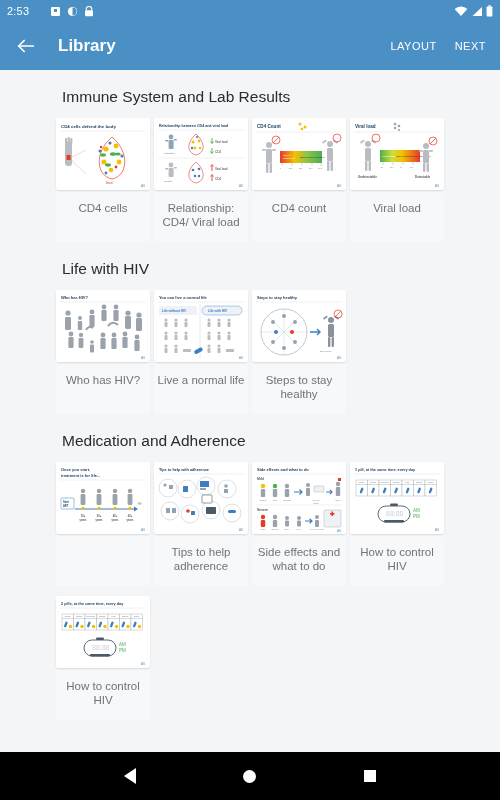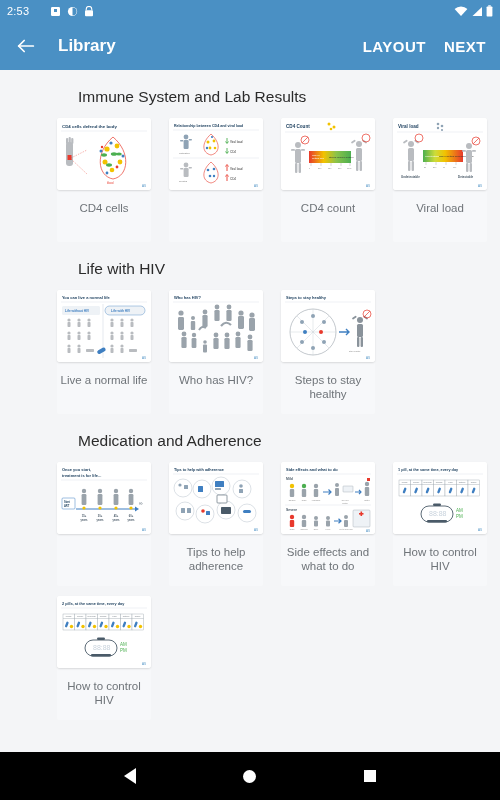--- a/index.html
+++ b/index.html
@@ -25,34 +25,33 @@
 
   
   .appbar {
     height: 48px; background: #4a90c4; color: #fff;
     display: flex; align-items: center; padding: 0 14px;
     flex: 0 0 48px;
   }
   .back-btn { width: 24px; height: 24px; display: flex; align-items: center; justify-content: center; }
   .appbar-title { font-size: 17px; margin-left: 20px; font-weight: 700; }
   .appbar-actions { margin-left: auto; display: flex; align-items: center; gap: 18px; }
-  .action-btn { font-size: 15px; letter-spacing: .5px; font-weight: 700; color: #fff; }
+  .action-btn { font-size: 11px; letter-spacing: .5px; font-weight: 400; color: #fff; }
 
   
   .content {
     flex: 1 1 auto; background: #f4f5f7; overflow: hidden;
     padding: 0 0 0 0;
-    margin-left: 16px;
   }
   .section { padding: 0; }
   .section-title {
     font-size: 15.5px; color: #2b2b2b; font-weight: 400;
     padding: 18px 0 12px 62px;
   }
-  .grid { display: flex; flex-wrap: wrap; padding-left: 41px; gap: 10px 18px; }
+  .grid { display: flex; flex-wrap: wrap; padding-left: 56px; gap: 10px 4px; }
   .card {
     width: 94px; background: #f7f8fa; border-radius: 2px;
     display: flex; flex-direction: column; align-items: center;
   }
   .thumb {
     width: 94px; height: 72px; background: #ffffff; border-radius: 3px;
     box-shadow: 0 1px 2px rgba(0,0,0,.13);
     overflow: hidden; position: relative;
   }
   .thumb svg { display: block; width: 100%; height: 100%; }
@@ -203,20 +202,21 @@
                 <circle cx="45" cy="51" r="1.3" fill="#3f7fc1"></circle>
               <circle cx="41" cy="58" r="1.3" fill="#3f7fc1"></circle>
                 <circle cx="45" cy="58" r="1.2" fill="#3f7fc1"></circle>
               <path d="M58 48 l0 5 M56.5 48.5 l1.5 -2 l1.5 2" stroke="#e8392c" stroke-width="0.9" fill="none"></path>
               <text x="61" y="52" font-size="3" fill="#333" font-family="Liberation Sans, sans-serif">Viral load</text>
               <path d="M58 58 l0 5 M56.5 58.5 l1.5 -2 l1.5 2" stroke="#e8392c" stroke-width="0.9" fill="none"></path>
               <text x="61" y="62" font-size="3" fill="#333" font-family="Liberation Sans, sans-serif">CD4</text>
               <text x="85" y="69" font-size="3" fill="#4a90c4" font-family="Liberation Sans, sans-serif">AS</text>
             </svg>
           </div>
+          <div class="card-label">Relationship: CD4/ Viral load</div>
         </div>
 
         <div class="card">
           <div class="thumb">
             <svg viewBox="0 0 94 72">
               <rect width="94" height="72" fill="#fff"></rect>
               <text x="5" y="10" font-size="4.6" font-weight="bold" fill="#1a3d5c" font-family="Liberation Sans, sans-serif">CD4 Count</text>
               <g fill="#f2c200">
                   <circle cx="48" cy="6" r="1.5"></circle>
                   <circle cx="53" cy="9" r="1.5"></circle>
@@ -335,76 +335,20 @@
           </div>
           <div class="card-label">Viral load</div>
         </div>
 
       </div>
     </div>
 
     <div class="section">
       <div class="section-title">Life with HIV</div>
       <div class="grid">
-
-        <div class="card">
-          <div class="thumb">
-            <svg viewBox="0 0 94 72">
-              <rect width="94" height="72" fill="#fff"></rect>
-              <text x="5" y="9" font-size="4" font-weight="bold" fill="#1a3d5c" font-family="Liberation Sans, sans-serif">You can live a normal life</text>
-              <line x1="4" y1="12" x2="90" y2="12" stroke="#dfe3e8" stroke-width="0.5"></line>
-              <rect x="5" y="16" width="38" height="9" rx="1.5" fill="#eef2f6"></rect>
-              <text x="8" y="22" font-size="3.2" font-weight="bold" fill="#3f7fc1" font-family="Liberation Sans, sans-serif">Life without HIV</text>
-              <rect x="48" y="16" width="40" height="9" rx="4.5" fill="#eef2f6" stroke="#3f7fc1" stroke-width="0.4"></rect>
-              <text x="54" y="22" font-size="3.2" font-weight="bold" fill="#3f7fc1" font-family="Liberation Sans, sans-serif">Life with HIV</text>
-              <line x1="46" y1="14" x2="46" y2="68" stroke="#c9d3dd" stroke-width="0.5"></line>
-              <g fill="#b9bcc0">
-                <circle cx="12" cy="30" r="1.6"></circle>
-                  <rect x="10.5" y="32" width="3" height="5" rx="0.8"></rect>
-                <circle cx="22" cy="30" r="1.6"></circle>
-                  <rect x="20.5" y="32" width="3" height="5" rx="0.8"></rect>
-                <circle cx="32" cy="30" r="1.6"></circle>
-                  <rect x="30.5" y="32" width="3" height="5" rx="0.8"></rect>
-                <circle cx="12" cy="43" r="1.6"></circle>
-                  <rect x="10.5" y="45" width="3" height="5" rx="0.8"></rect>
-                <circle cx="22" cy="43" r="1.6"></circle>
-                  <rect x="20.5" y="45" width="3" height="5" rx="0.8"></rect>
-                <circle cx="32" cy="43" r="1.6"></circle>
-                  <rect x="30.5" y="45" width="3" height="5" rx="0.8"></rect>
-                <circle cx="12" cy="56" r="1.6"></circle>
-                  <rect x="10.5" y="58" width="3" height="5" rx="0.8"></rect>
-                <circle cx="22" cy="56" r="1.6"></circle>
-                  <rect x="20.5" y="58" width="3" height="5" rx="0.8"></rect>
-                <rect x="29" y="59" width="8" height="3" rx="0.8"></rect>
-              </g>
-              <g fill="#b9bcc0">
-                <circle cx="55" cy="30" r="1.6"></circle>
-                  <rect x="53.5" y="32" width="3" height="5" rx="0.8"></rect>
-                <circle cx="65" cy="30" r="1.6"></circle>
-                  <rect x="63.5" y="32" width="3" height="5" rx="0.8"></rect>
-                <circle cx="75" cy="30" r="1.6"></circle>
-                  <rect x="73.5" y="32" width="3" height="5" rx="0.8"></rect>
-                <circle cx="55" cy="43" r="1.6"></circle>
-                  <rect x="53.5" y="45" width="3" height="5" rx="0.8"></rect>
-                <circle cx="65" cy="43" r="1.6"></circle>
-                  <rect x="63.5" y="45" width="3" height="5" rx="0.8"></rect>
-                <circle cx="75" cy="43" r="1.6"></circle>
-                  <rect x="73.5" y="45" width="3" height="5" rx="0.8"></rect>
-                <circle cx="55" cy="56" r="1.6"></circle>
-                  <rect x="53.5" y="58" width="3" height="5" rx="0.8"></rect>
-                <circle cx="65" cy="56" r="1.6"></circle>
-                  <rect x="63.5" y="58" width="3" height="5" rx="0.8"></rect>
-                <rect x="72" y="59" width="8" height="3" rx="0.8"></rect>
-              </g>
-              <rect x="40" y="59" width="9" height="4" rx="2" fill="#3f7fc1" transform="rotate(-28 44 61)"></rect>
-              <text x="85" y="69" font-size="3" fill="#4a90c4" font-family="Liberation Sans, sans-serif">AS</text>
-            </svg>
-          </div>
-          <div class="card-label">Live a normal life</div>
-        </div>
 
         <div class="card">
           <div class="thumb">
             <svg viewBox="0 0 94 72">
               <rect width="94" height="72" fill="#fff"></rect>
               <text x="5" y="9" font-size="4" font-weight="bold" fill="#1a3d5c" font-family="Liberation Sans, sans-serif">Who has HIV?</text>
               <line x1="4" y1="12" x2="90" y2="12" stroke="#dfe3e8" stroke-width="0.5"></line>
               <g fill="#9aa3ab">
                 <circle cx="12" cy="23" r="2.6"></circle>
                   <rect x="9" y="27" width="6" height="13" rx="1.4"></rect>
@@ -440,20 +384,76 @@
               <text x="85" y="69" font-size="3" fill="#4a90c4" font-family="Liberation Sans, sans-serif">AS</text>
             </svg>
           </div>
           <div class="card-label">Who has HIV?</div>
         </div>
 
         <div class="card">
           <div class="thumb">
             <svg viewBox="0 0 94 72">
               <rect width="94" height="72" fill="#fff"></rect>
+              <text x="5" y="9" font-size="4" font-weight="bold" fill="#1a3d5c" font-family="Liberation Sans, sans-serif">You can live a normal life</text>
+              <line x1="4" y1="12" x2="90" y2="12" stroke="#dfe3e8" stroke-width="0.5"></line>
+              <rect x="5" y="16" width="38" height="9" rx="1.5" fill="#eef2f6"></rect>
+              <text x="8" y="22" font-size="3.2" font-weight="bold" fill="#3f7fc1" font-family="Liberation Sans, sans-serif">Life without HIV</text>
+              <rect x="48" y="16" width="40" height="9" rx="4.5" fill="#eef2f6" stroke="#3f7fc1" stroke-width="0.4"></rect>
+              <text x="54" y="22" font-size="3.2" font-weight="bold" fill="#3f7fc1" font-family="Liberation Sans, sans-serif">Life with HIV</text>
+              <line x1="46" y1="14" x2="46" y2="68" stroke="#c9d3dd" stroke-width="0.5"></line>
+              <g fill="#b9bcc0">
+                <circle cx="12" cy="30" r="1.6"></circle>
+                  <rect x="10.5" y="32" width="3" height="5" rx="0.8"></rect>
+                <circle cx="22" cy="30" r="1.6"></circle>
+                  <rect x="20.5" y="32" width="3" height="5" rx="0.8"></rect>
+                <circle cx="32" cy="30" r="1.6"></circle>
+                  <rect x="30.5" y="32" width="3" height="5" rx="0.8"></rect>
+                <circle cx="12" cy="43" r="1.6"></circle>
+                  <rect x="10.5" y="45" width="3" height="5" rx="0.8"></rect>
+                <circle cx="22" cy="43" r="1.6"></circle>
+                  <rect x="20.5" y="45" width="3" height="5" rx="0.8"></rect>
+                <circle cx="32" cy="43" r="1.6"></circle>
+                  <rect x="30.5" y="45" width="3" height="5" rx="0.8"></rect>
+                <circle cx="12" cy="56" r="1.6"></circle>
+                  <rect x="10.5" y="58" width="3" height="5" rx="0.8"></rect>
+                <circle cx="22" cy="56" r="1.6"></circle>
+                  <rect x="20.5" y="58" width="3" height="5" rx="0.8"></rect>
+                <rect x="29" y="59" width="8" height="3" rx="0.8"></rect>
+              </g>
+              <g fill="#b9bcc0">
+                <circle cx="55" cy="30" r="1.6"></circle>
+                  <rect x="53.5" y="32" width="3" height="5" rx="0.8"></rect>
+                <circle cx="65" cy="30" r="1.6"></circle>
+                  <rect x="63.5" y="32" width="3" height="5" rx="0.8"></rect>
+                <circle cx="75" cy="30" r="1.6"></circle>
+                  <rect x="73.5" y="32" width="3" height="5" rx="0.8"></rect>
+                <circle cx="55" cy="43" r="1.6"></circle>
+                  <rect x="53.5" y="45" width="3" height="5" rx="0.8"></rect>
+                <circle cx="65" cy="43" r="1.6"></circle>
+                  <rect x="63.5" y="45" width="3" height="5" rx="0.8"></rect>
+                <circle cx="75" cy="43" r="1.6"></circle>
+                  <rect x="73.5" y="45" width="3" height="5" rx="0.8"></rect>
+                <circle cx="55" cy="56" r="1.6"></circle>
+                  <rect x="53.5" y="58" width="3" height="5" rx="0.8"></rect>
+                <circle cx="65" cy="56" r="1.6"></circle>
+                  <rect x="63.5" y="58" width="3" height="5" rx="0.8"></rect>
+                <rect x="72" y="59" width="8" height="3" rx="0.8"></rect>
+              </g>
+              <rect x="40" y="59" width="9" height="4" rx="2" fill="#3f7fc1" transform="rotate(-28 44 61)"></rect>
+              <text x="85" y="69" font-size="3" fill="#4a90c4" font-family="Liberation Sans, sans-serif">AS</text>
+            </svg>
+          </div>
+          <div class="card-label">Live a normal life</div>
+        </div>
+
+        <div class="card">
+          <div class="thumb">
+            <svg viewBox="0 0 94 72">
+              <rect width="94" height="72" fill="#fff"></rect>
               <text x="5" y="9" font-size="4" font-weight="bold" fill="#1a3d5c" font-family="Liberation Sans, sans-serif">Steps to stay healthy</text>
               <line x1="4" y1="12" x2="90" y2="12" stroke="#dfe3e8" stroke-width="0.5"></line>
               <circle cx="32" cy="42" r="23" fill="none" stroke="#9aa3ab" stroke-width="0.6"></circle>
               <g stroke="#c3cad1" stroke-width="0.4">
                 <line x1="32" y1="19" x2="32" y2="65"></line>
                   <line x1="9" y1="42" x2="55" y2="42"></line>
                 <line x1="16" y1="26" x2="48" y2="58"></line>
                   <line x1="48" y1="26" x2="16" y2="58"></line>
               </g>
               <g fill="#8fa3b5">

